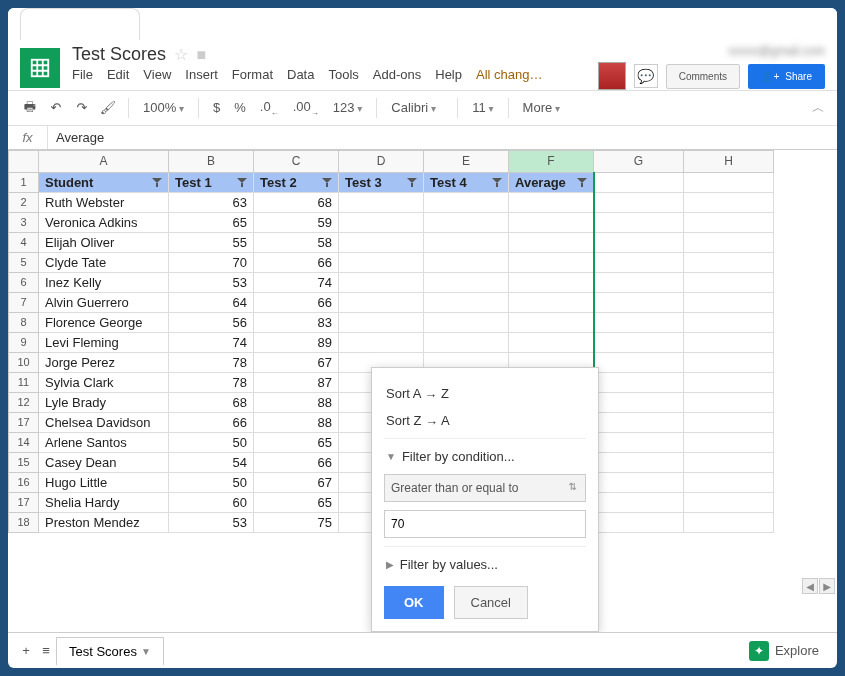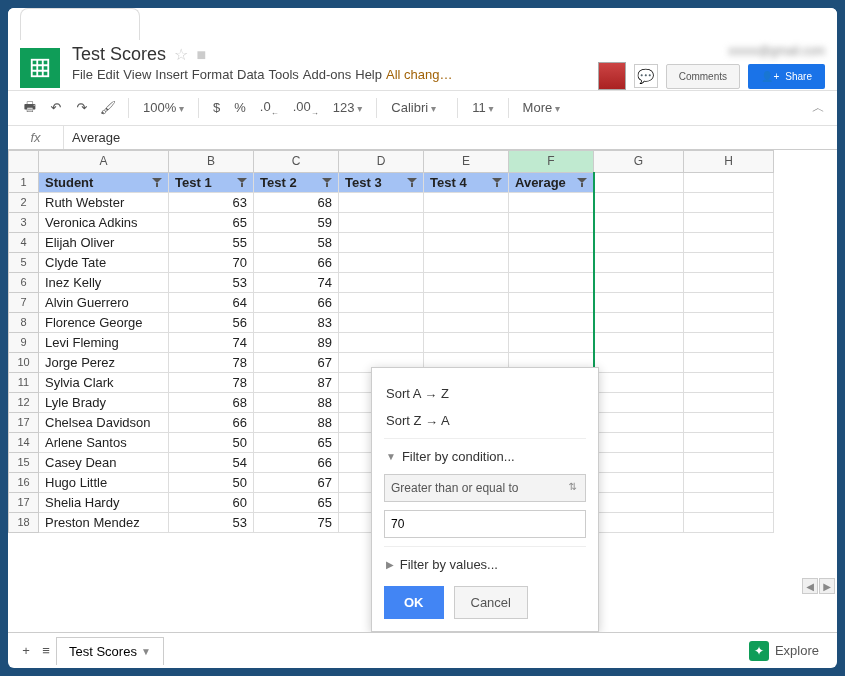--- a/index.html
+++ b/index.html
@@ -7,37 +7,37 @@
     .window { background: #fff; border-radius: 6px; width: 100%; height: 100%; overflow: hidden; position: relative; display: flex; flex-direction: column; }
     .tab-bar { height: 32px; background: #fff; position: relative; }
     .tab { position: absolute; left: 12px; top: 0; width: 120px; height: 32px; background: #fff; border: 1px solid #ddd; border-bottom: none; border-radius: 8px 8px 0 0; }
     .header { display: flex; align-items: flex-start; padding: 4px 12px 0; border-bottom: 1px solid #e0e0e0; }
     .sheets-icon { width: 40px; height: 40px; background: #0f9d58; display: flex; align-items: center; justify-content: center; margin-right: 12px; margin-top: 4px; }
     .sheets-icon svg { width: 22px; height: 22px; }
     .title-area { flex: 1; }
     .title-row { display: flex; align-items: center; gap: 8px; }
     .doc-title { font-size: 18px; color: #333; }
     .star-icon, .folder-icon { color: #ccc; font-size: 16px; }
-    .menus { display: flex; gap: 4px; font-size: 13px; color: #444; margin-top: 2px; padding-bottom: 6px; flex-wrap: wrap; align-items: center;}
+    .menus { display: flex; gap: 14px; font-size: 13px; color: #444; margin-top: 2px; padding-bottom: 6px; flex-wrap: wrap; align-items: center;}
     .menu-item { cursor: pointer; }
     .right-head { display: flex; align-items: center; gap: 8px; margin-top: 4px;}
     .avatar { width: 28px; height: 28px; background: linear-gradient(#c44,#a22); border: 1px solid #aaa; }
     .comment-bubble { width: 24px; height: 24px; border: 1px solid #ccc; display:flex;align-items:center;justify-content:center;font-size:14px;color:#555;}
     .btn { padding: 6px 12px; font-size: 10px; border-radius: 2px; cursor: pointer; border:1px solid transparent;}
     .btn-comments { background: #f5f5f5; border: 1px solid #ccc; color: #555; }
     .btn-share { background: #1a73e8; color: #fff; display:flex;align-items:center;gap:6px;}
     .email { filter: blur(3px); color:#888; font-size:12px; margin-bottom: 2px; text-align: right;}
     .toolbar { display: flex; align-items: center; gap: 6px; padding: 6px 12px; border-bottom: 1px solid #e0e0e0; font-size: 13px; color: #555; }
     .tb-icon { width: 20px; height: 20px; display:flex;align-items:center;justify-content:center;color:#555;}
     .tb-sep { width: 1px; height: 20px; background: #e0e0e0; margin: 0 4px; }
     .tb-text { padding: 2px 4px; }
     .tb-dd::after { content: " ▾"; color:#888; font-size:10px;}
     .chevron-up { margin-left: auto; color:#888;}
     .formula-bar { display: flex; align-items: center; border-bottom: 1px solid #ccc; font-size: 13px; }
-    .fx-label { width: 56px; text-align: center; color: #777; font-style: italic; border-right: 1px solid #e0e0e0; padding: 4px 0;}
+    .fx-label { width: 40px; text-align: center; color: #777; font-style: italic; border-right: 1px solid #e0e0e0; padding: 4px 0;}
     .fx-value { flex: 1; padding: 4px 8px; color: #333; }
     .sheet-area { flex: 1; overflow: hidden; position: relative; }
     table { border-collapse: collapse; table-layout: fixed; }
     .corner { width: 30px; height: 22px; background: #f8f8f8; border: 1px solid #ccc; }
     th.col-head { background: #f8f8f8; border: 1px solid #ccc; height: 22px; font-size: 12px; color: #555; font-weight: normal; }
     th.col-head.active { background: #c0ead0; }
     td.row-head { width: 30px; background: #f8f8f8; border: 1px solid #ccc; text-align: center; font-size: 11px; color: #555; }
     td.cell { border: 1px solid #ddd; height: 20px; font-size: 13px; color: #222; padding: 0 6px; }
     td.cell.r { text-align: right; }
     .filter-header { background: #a4c2f4 !important; font-weight: bold; color: #1c1c1c; position: relative; padding-right: 18px !important;}

